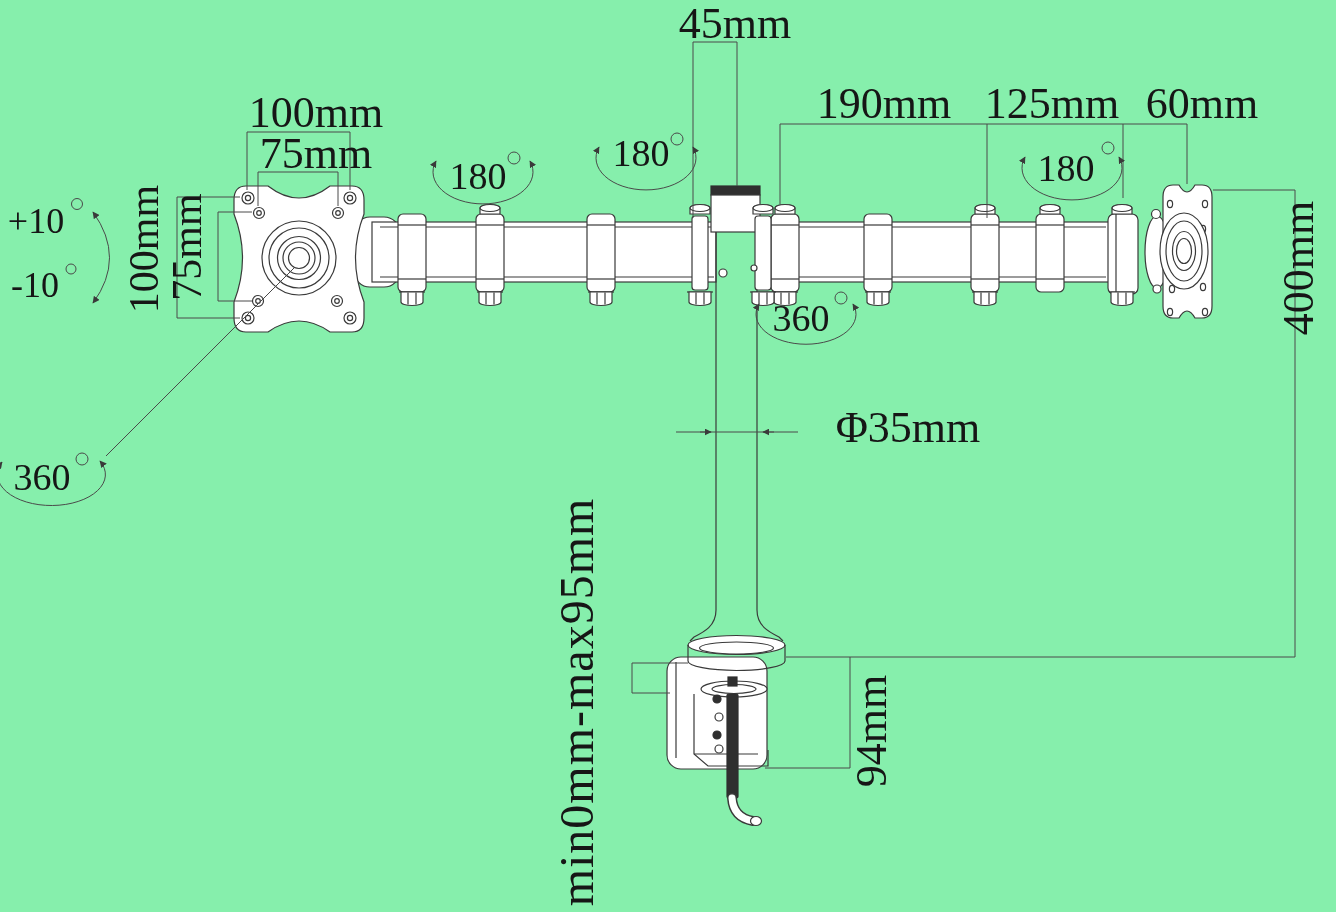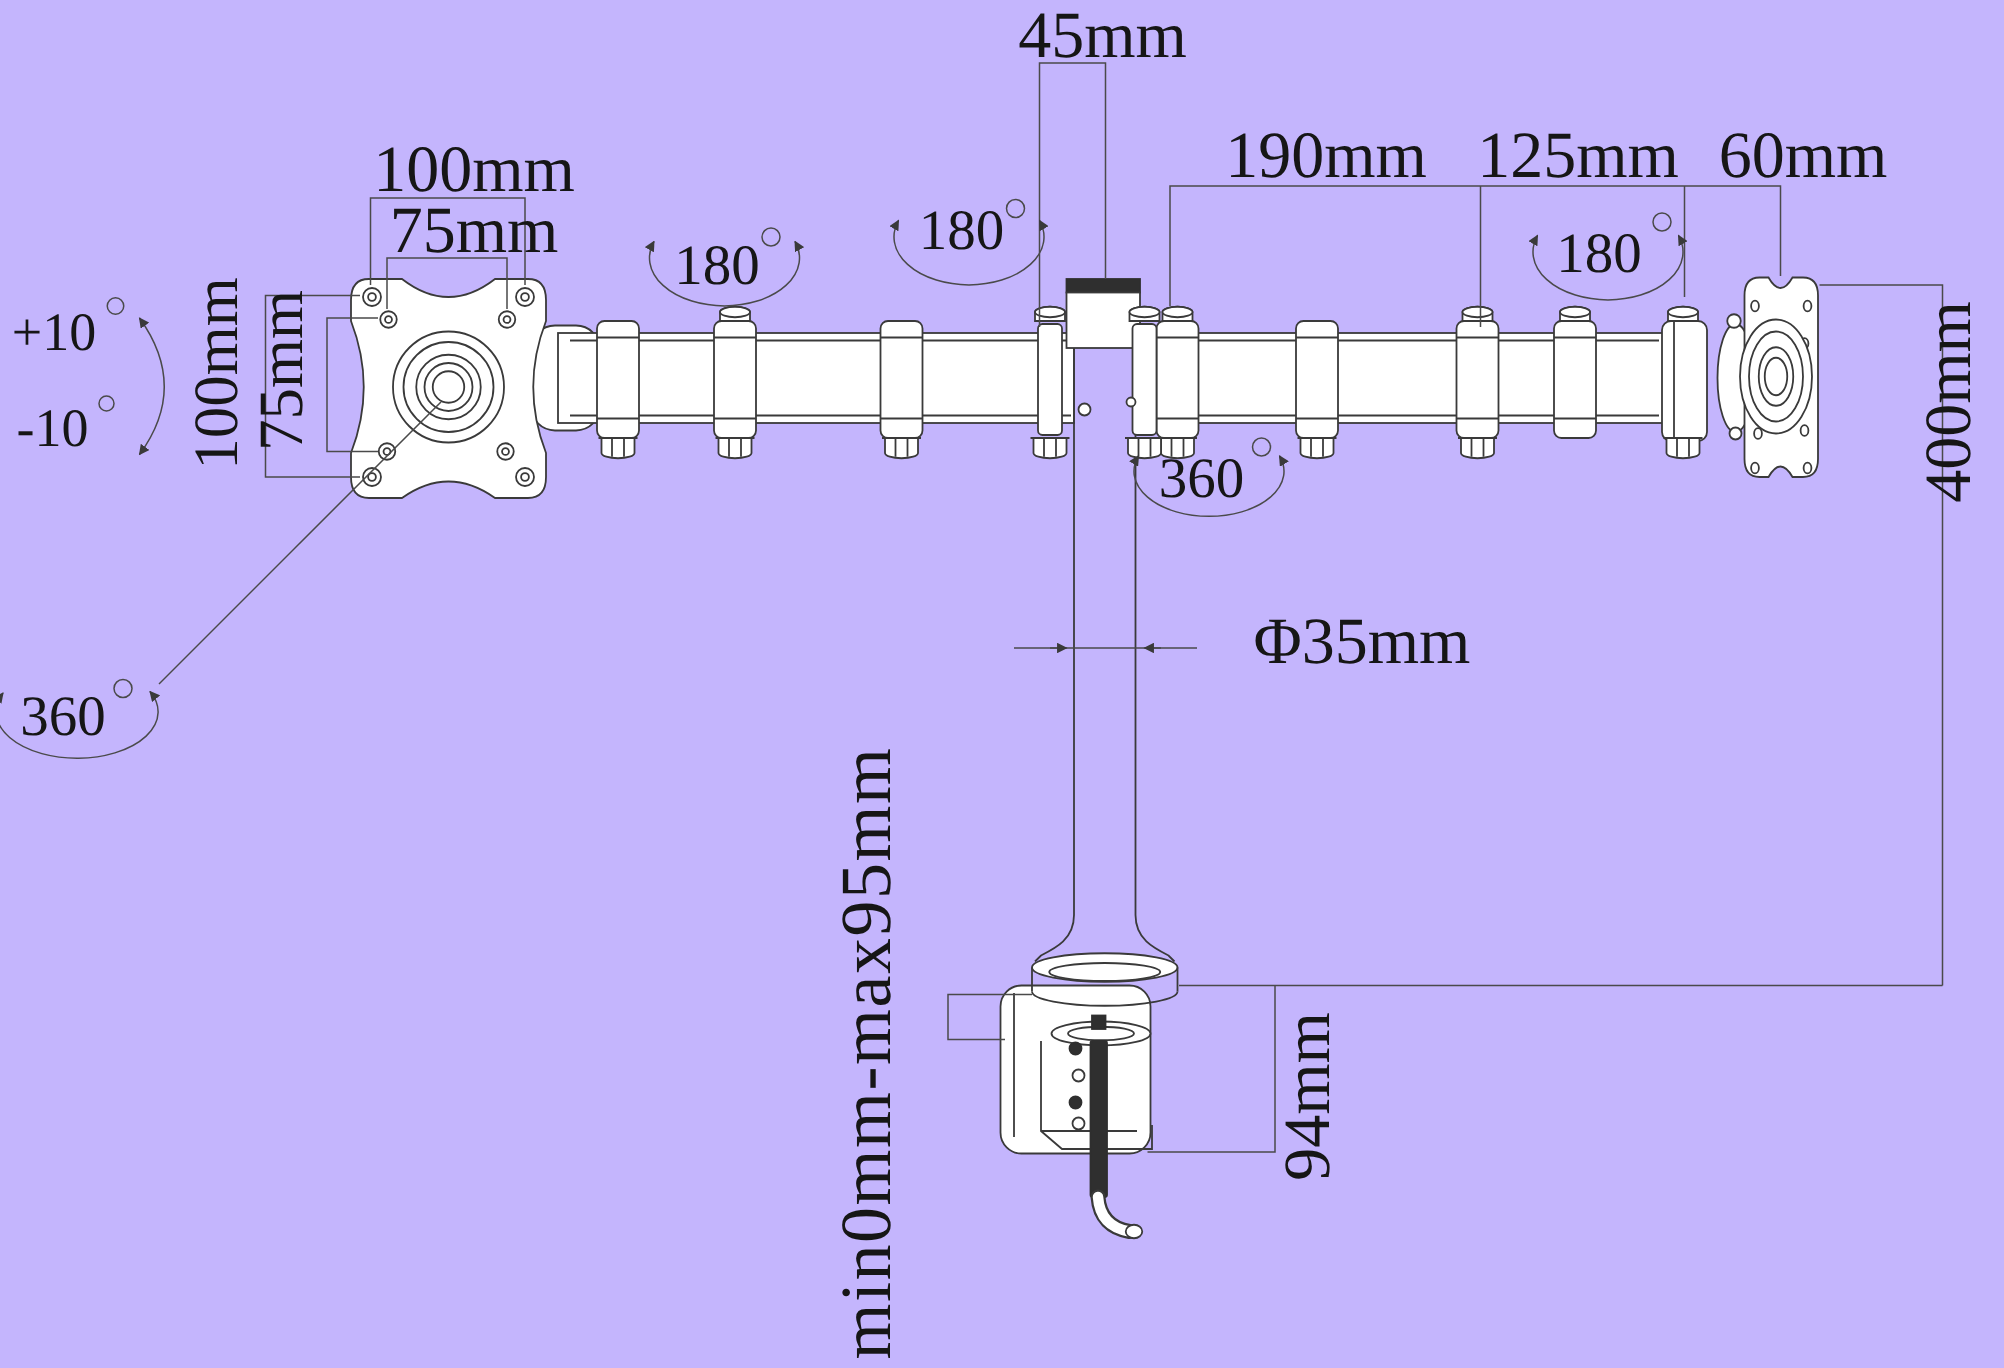--- a/index.html
+++ b/index.html
@@ -1,16 +1,16 @@
 <!DOCTYPE html>
 <html><head>
 <meta charset="utf-8">
 <style>
   html,body{margin:0;padding:0;background:#ffffff;}
-  .stage{width:1336px;height:912px;background:#c4b5fd;position:relative;overflow:hidden;}
+  .stage{width:1336px;height:912px;background:#86efac;position:relative;overflow:hidden;}
   svg{display:block;}
   g.ln{stroke:#3a3a3a;fill:none;stroke-width:1.2;}
   g.dims{stroke:#4a4a4a;fill:none;stroke-width:1;}
   .dk{fill:#2f2f2f;stroke:#2f2f2f;}
   text{fill:#161616;stroke:none;font-family:"Liberation Serif", serif;}
   #arw path{fill:#3a3a3a;stroke:none;}
 </style>
 </head>
 <body>
 

